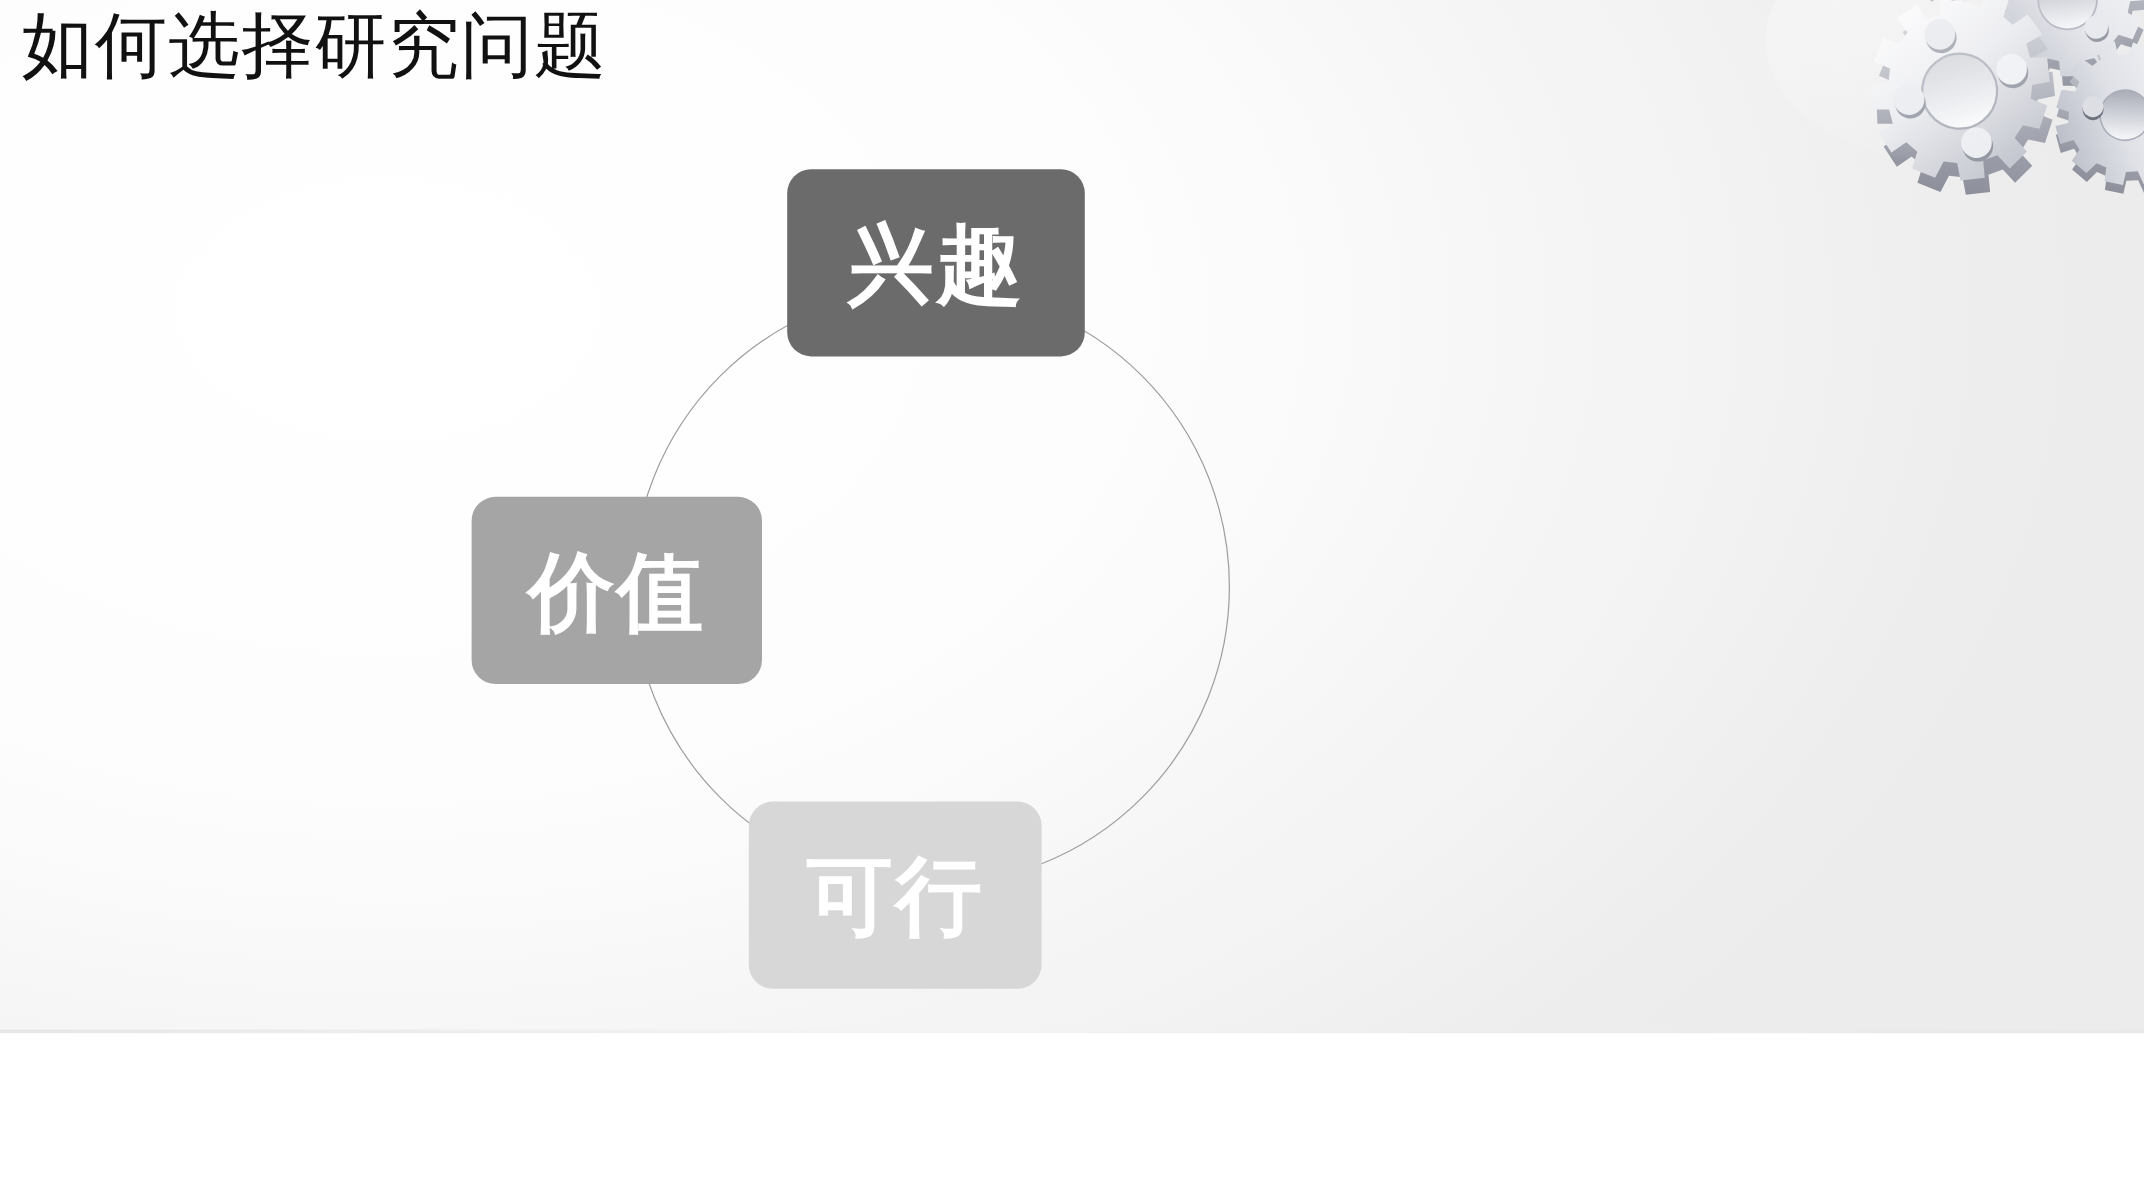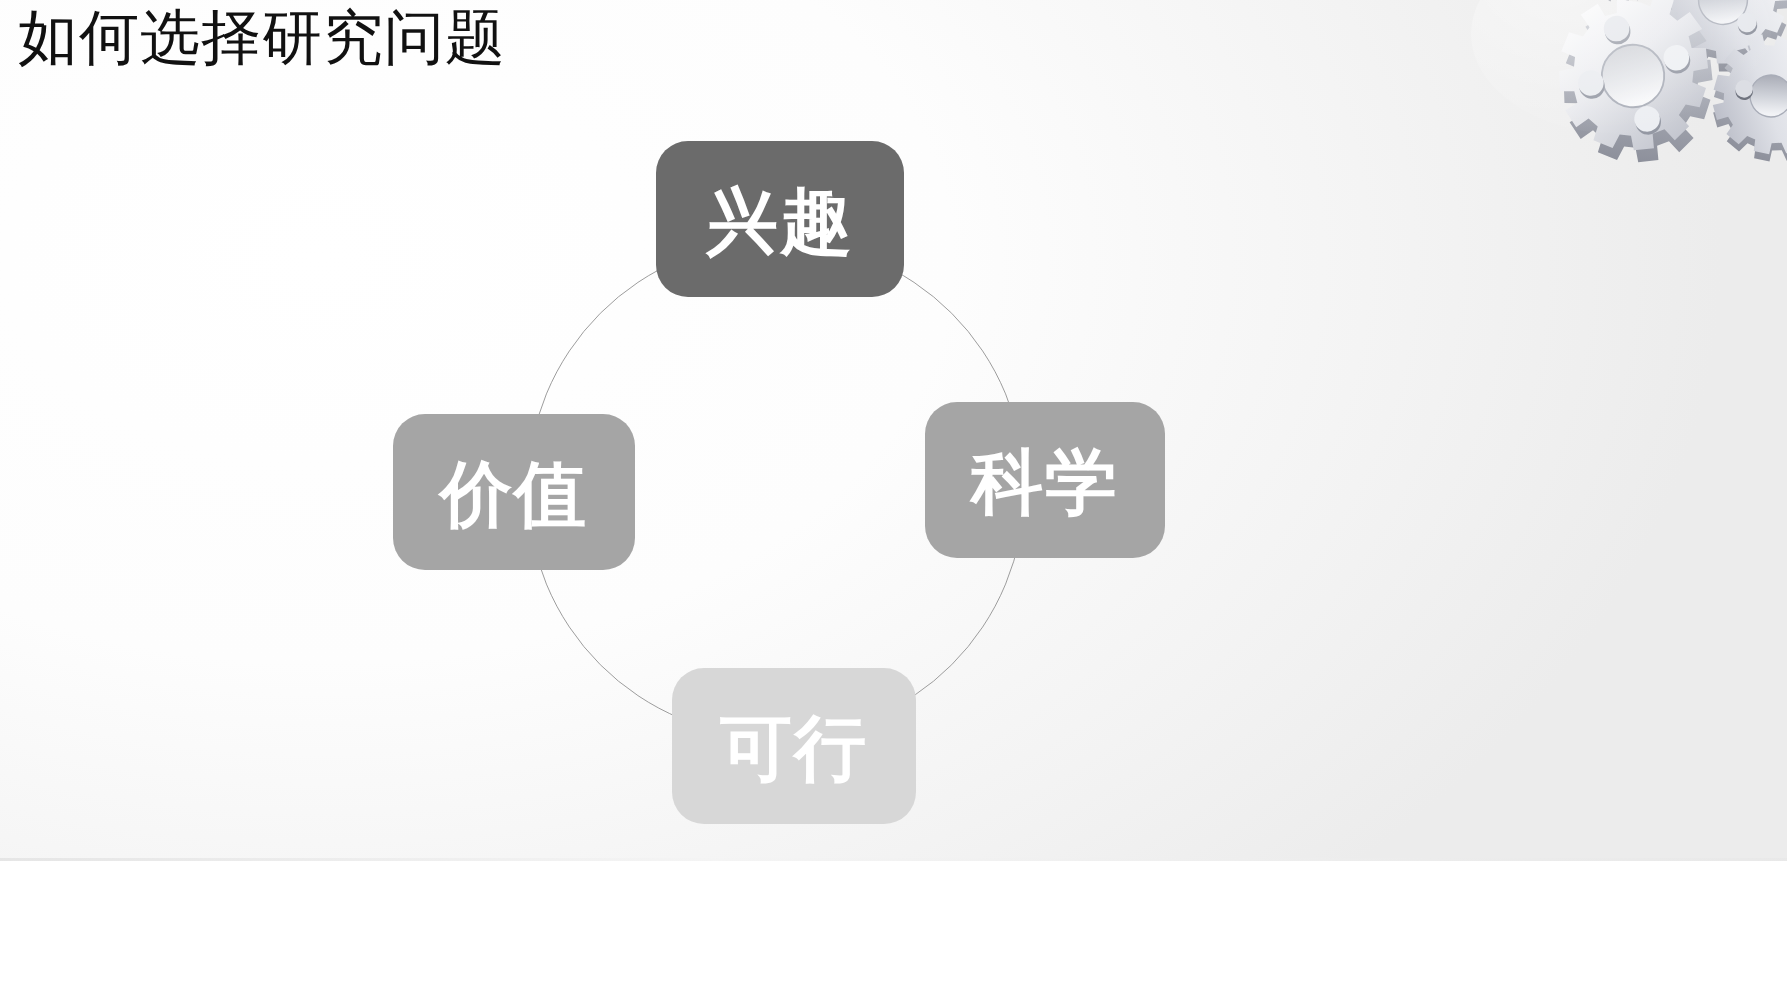--- a/index.html
+++ b/index.html
@@ -61,21 +61,21 @@
     top: 240px;
     width: 498px;
     height: 498px;
     border-radius: 50%;
     border: 1.2px solid #9d9d9d;
     box-sizing: border-box;
   }
 
   .node {
     position: absolute;
-    border-radius: 32px;
+    border-radius: 20px;
     display: flex;
     align-items: center;
     justify-content: center;
     box-sizing: border-box;
   }
 
   .node-label {
     color: #ffffff;
     font-weight: 700;
     font-size: 72px;
@@ -103,21 +103,21 @@
 
   .node-left {
     left: 393px;
     top: 402px;
     width: 242px;
     height: 156px;
     background: #a5a5a5;
   }
 
   .node-bottom {
-    left: 672px;
+    left: 624px;
     top: 668px;
     width: 244px;
     height: 156px;
     background: #d7d7d7;
   }
 
   
   .gears {
     position: absolute;
     right: -14px;
@@ -136,23 +136,20 @@
   <div class="title">如何选择研究问题</div>
 
   <div class="diagram">
 
     <div class="cycle-ring" style="border-color: rgb(157, 157, 157);"></div>
 
     <div class="node node-top" style="background: rgb(107, 107, 107);">
       <span class="node-label" style="color: rgb(255, 255, 255);">兴趣</span>
     </div>
 
-    <div class="node node-right" style="background: rgb(165, 165, 165);">
-      <span class="node-label" style="color: rgb(255, 255, 255);">科学</span>
-    </div>
 
     <div class="node node-bottom" style="background: rgb(215, 215, 215);">
       <span class="node-label" style="color: rgb(255, 255, 255);">可行</span>
     </div>
 
     <div class="node node-left" style="background: rgb(165, 165, 165); margin-top: 12px;">
       <span class="node-label" style="color: rgb(255, 255, 255);">价值</span>
     </div>
 
   </div>

